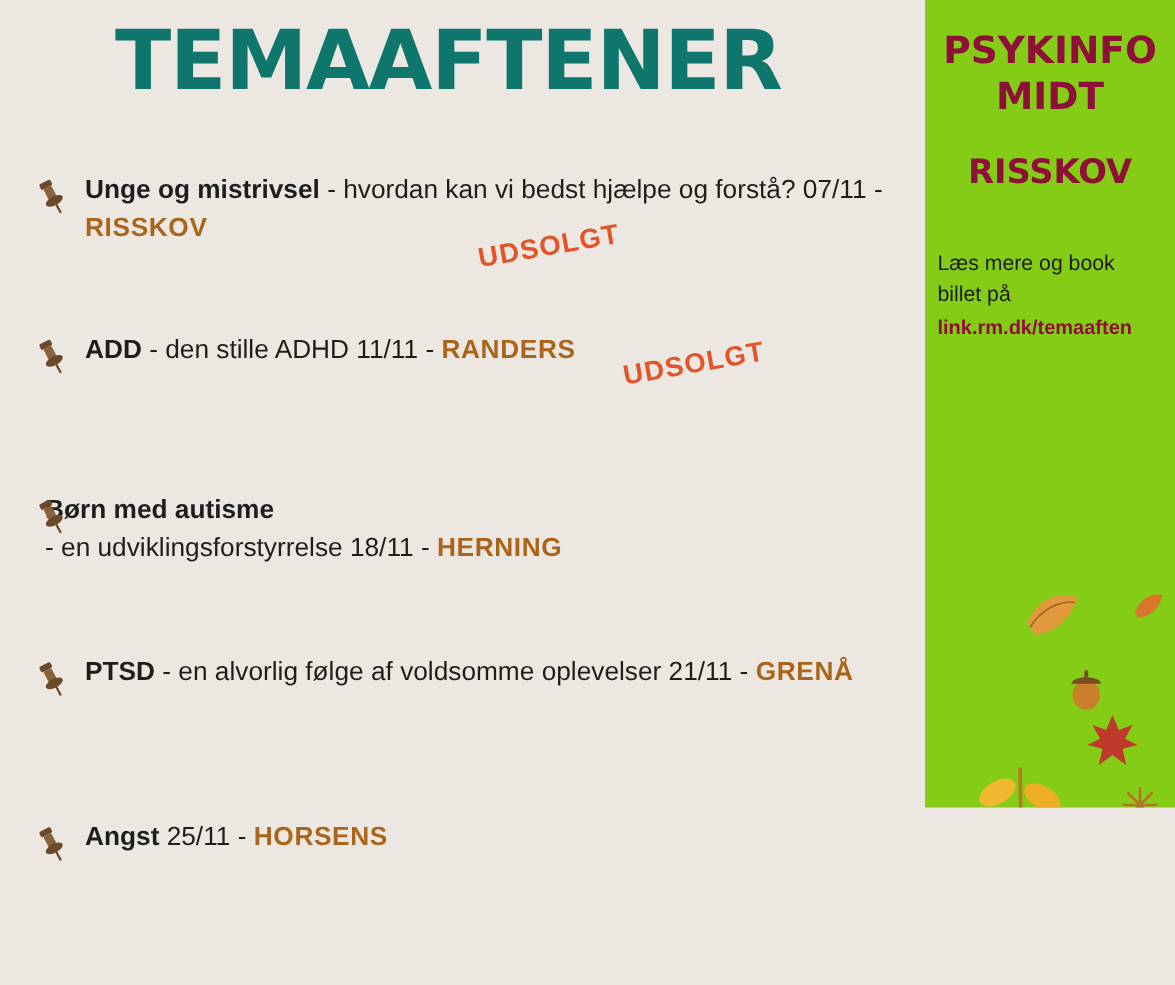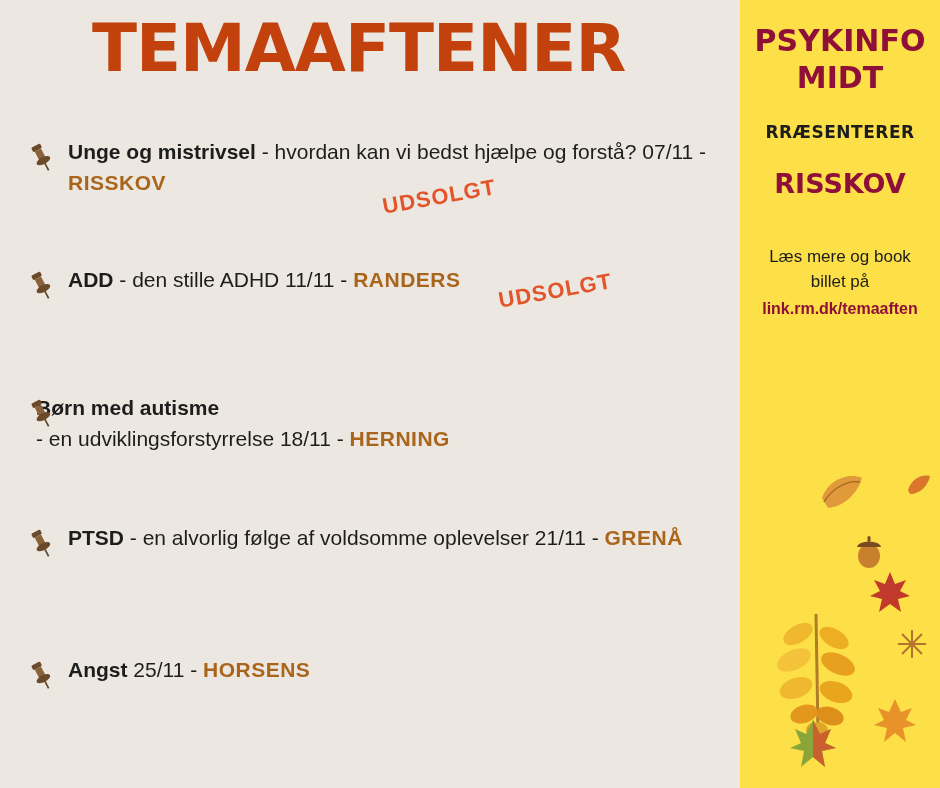--- a/index.html
+++ b/index.html
@@ -32,21 +32,21 @@
   }
 
   .poster-title {
     position: absolute;
     left: 92px;
     top: 10px;
     font-family: "DejaVu Sans", sans-serif;
     font-weight: bold;
     font-size: 66px;
     letter-spacing: -1px;
-    color: #c2410c;
+    color: #0f766e;
     white-space: nowrap;
   }
 
   .events {
     position: absolute;
     left: 0;
     top: 136px;
     width: 776px;
   }
 
@@ -103,22 +103,22 @@
     left: 498px;
     top: 14px;
   }
 
   
   .sidebar {
     position: absolute;
     left: 740px;
     top: 0;
     width: 200px;
-    height: 788px;
-    background: #fde047;
+    height: 646px;
+    background: #84cc16;
     overflow: hidden;
   }
 
   .brand {
     text-align: center;
     margin-top: 22px;
     font-family: "DejaVu Sans", sans-serif;
     font-weight: bold;
     font-size: 30px;
     line-height: 37px;
@@ -140,21 +140,21 @@
     text-align: center;
     margin-top: 24px;
     font-family: "DejaVu Sans", sans-serif;
     font-weight: bold;
     font-size: 27px;
     line-height: 36px;
     color: #8e1038;
   }
 
   .book-info {
-    text-align: center;
+    text-align: left;
     margin-top: 42px;
     font-family: "Liberation Sans", sans-serif;
     font-size: 17px;
     line-height: 25px;
     color: #1d1d1d;
     padding: 0 10px;
   }
   .book-link {
     display: block;
     margin-top: 2px;
@@ -265,21 +265,20 @@
     </div>
   </div>
 
   <div class="sidebar">
 
     <div class="brand">
       <div>PSYKINFO</div>
       <div>MIDT</div>
     </div>
 
-    <div class="presents">RRÆSENTERER</div>
 
     <div class="month">
       <div>RISSKOV</div>
     </div>
 
     <div class="book-info">
       <div>Læs mere og book</div>
       <div>billet på</div>
       <a class="book-link" href="#">link.rm.dk/temaaften</a>
     </div>

